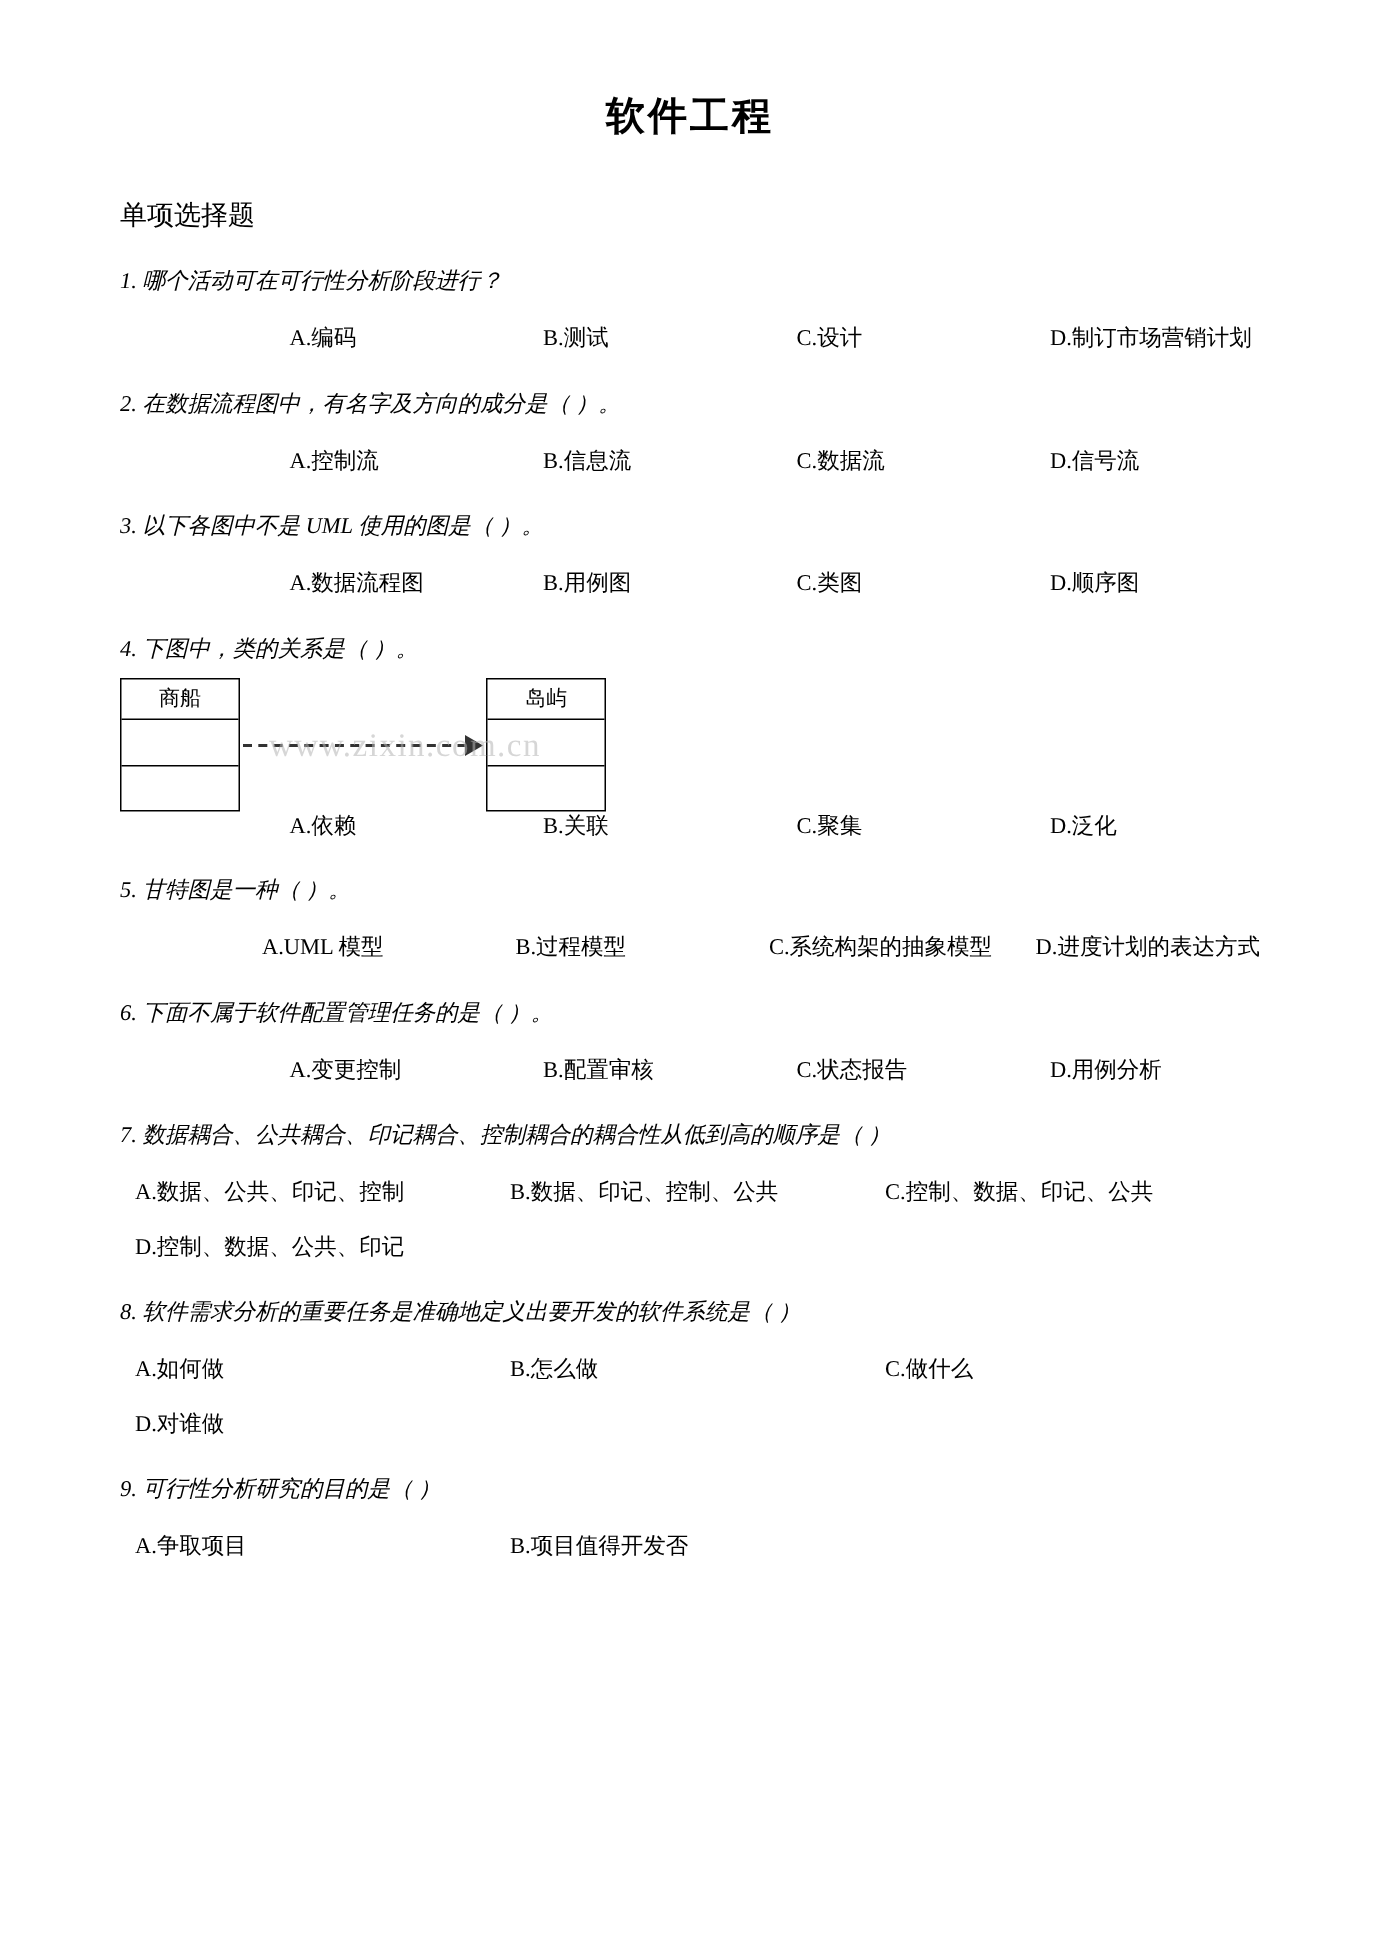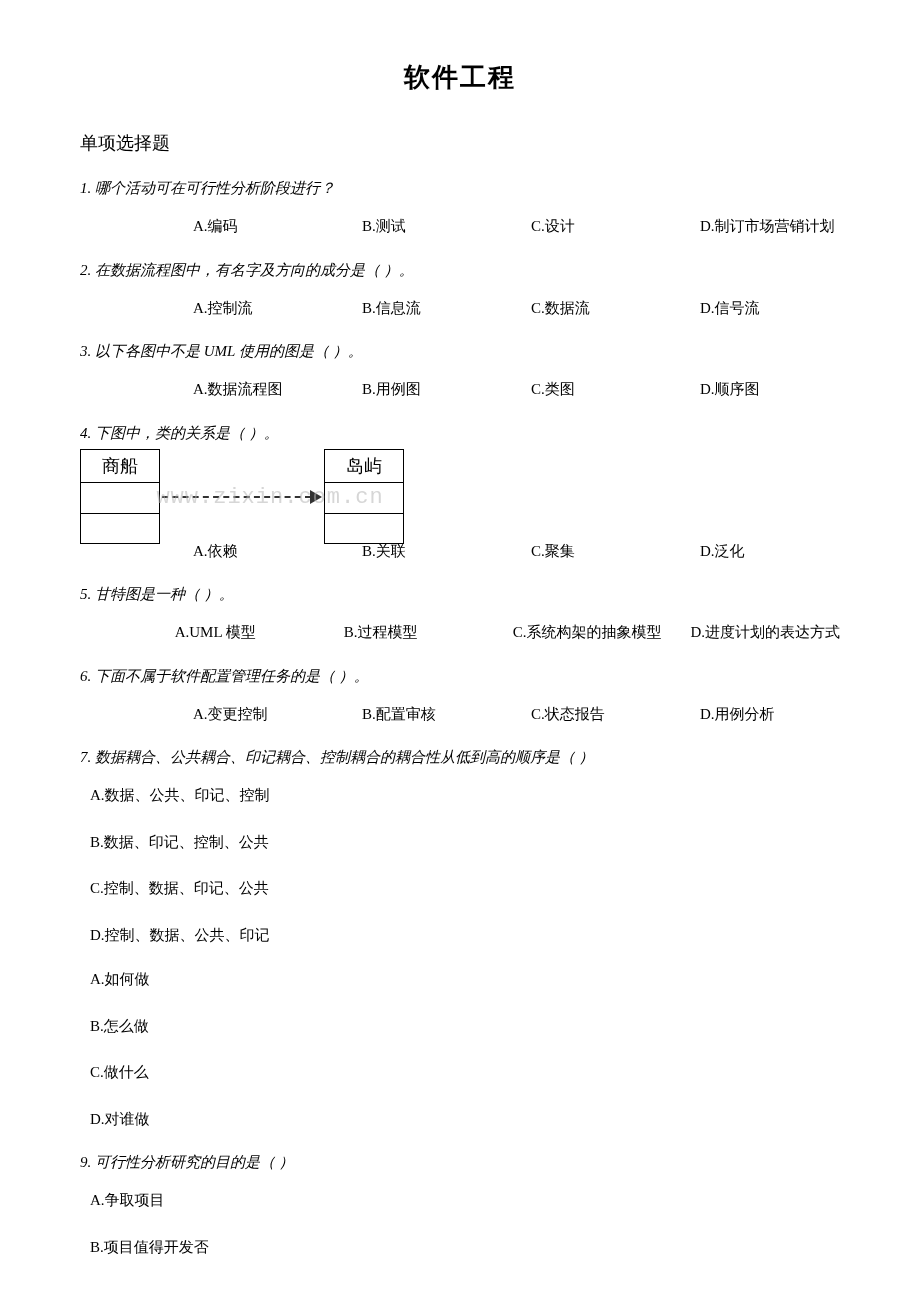--- a/index.html
+++ b/index.html
@@ -49,40 +49,40 @@
       line-height: 1.9;
       justify-content: flex-end;
     }
 
     .options-row .option {
       min-width: 140px;
     }
 
     .options-grid {
       display: grid;
-      grid-template-columns: 1fr;
-      gap: 18px 0;
+      grid-template-columns: 1fr 1fr 1fr;
+      gap: 8px 0;
       padding-left: 10px;
       font-family: Liberation Serif, serif;
     }
 
     .options-grid .option {
       line-height: 1.9;
     }
 
     .uml-box {
       border: 1.5px solid #000;
       min-width: 80px;
     }
 
     .uml-box .box-title {
       text-align: center;
       padding: 4px 16px;
       border-bottom: 1.5px solid #000;
-      font-size: 18px;
+      font-size: 14px;
     }
 
     .uml-box .box-body {
       height: 30px;
     }
 
     .uml-box .box-body2 {
       height: 30px;
       border-top: 1.5px solid #000;
     }
@@ -115,21 +115,21 @@
 
     .watermark {
       position: absolute;
       top: 50%;
       left: 50%;
       transform: translate(-50%, -50%);
       font-size: 22px;
       color: rgba(180, 180, 180, 0.55);
       white-space: nowrap;
       pointer-events: none;
-      font-family: Liberation Mono, monospace;
+      font-family: Liberation Serif, serif;
       letter-spacing: 1px;
     }
 
     .diagram-wrapper {
       position: relative;
       width: 380px;
       height: 80px;
       display: flex;
       align-items: center;
     }
@@ -216,20 +216,21 @@
     <div class="question">
       <div class="question-text">7.  数据耦合、公共耦合、印记耦合、控制耦合的耦合性从低到高的顺序是（          ）</div>
       <div class="options-grid">
         <div class="option">A.数据、公共、印记、控制</div>
         <div class="option">B.数据、印记、控制、公共</div>
         <div class="option">C.控制、数据、印记、公共</div>
         <div class="option">D.控制、数据、公共、印记</div>
       </div>
     </div>
     <div class="question">
+      <div class="question-text">8.  软件需求分析的重要任务是准确地定义出要开发的软件系统是（          ）</div>
       <div class="options-grid">
         <div class="option">A.如何做</div>
         <div class="option">B.怎么做</div>
         <div class="option">C.做什么</div>
         <div class="option">D.对谁做</div>
       </div>
     </div>
     <div class="question">
       <div class="question-text">9.  可行性分析研究的目的是（          ）</div>
       <div class="options-grid">

